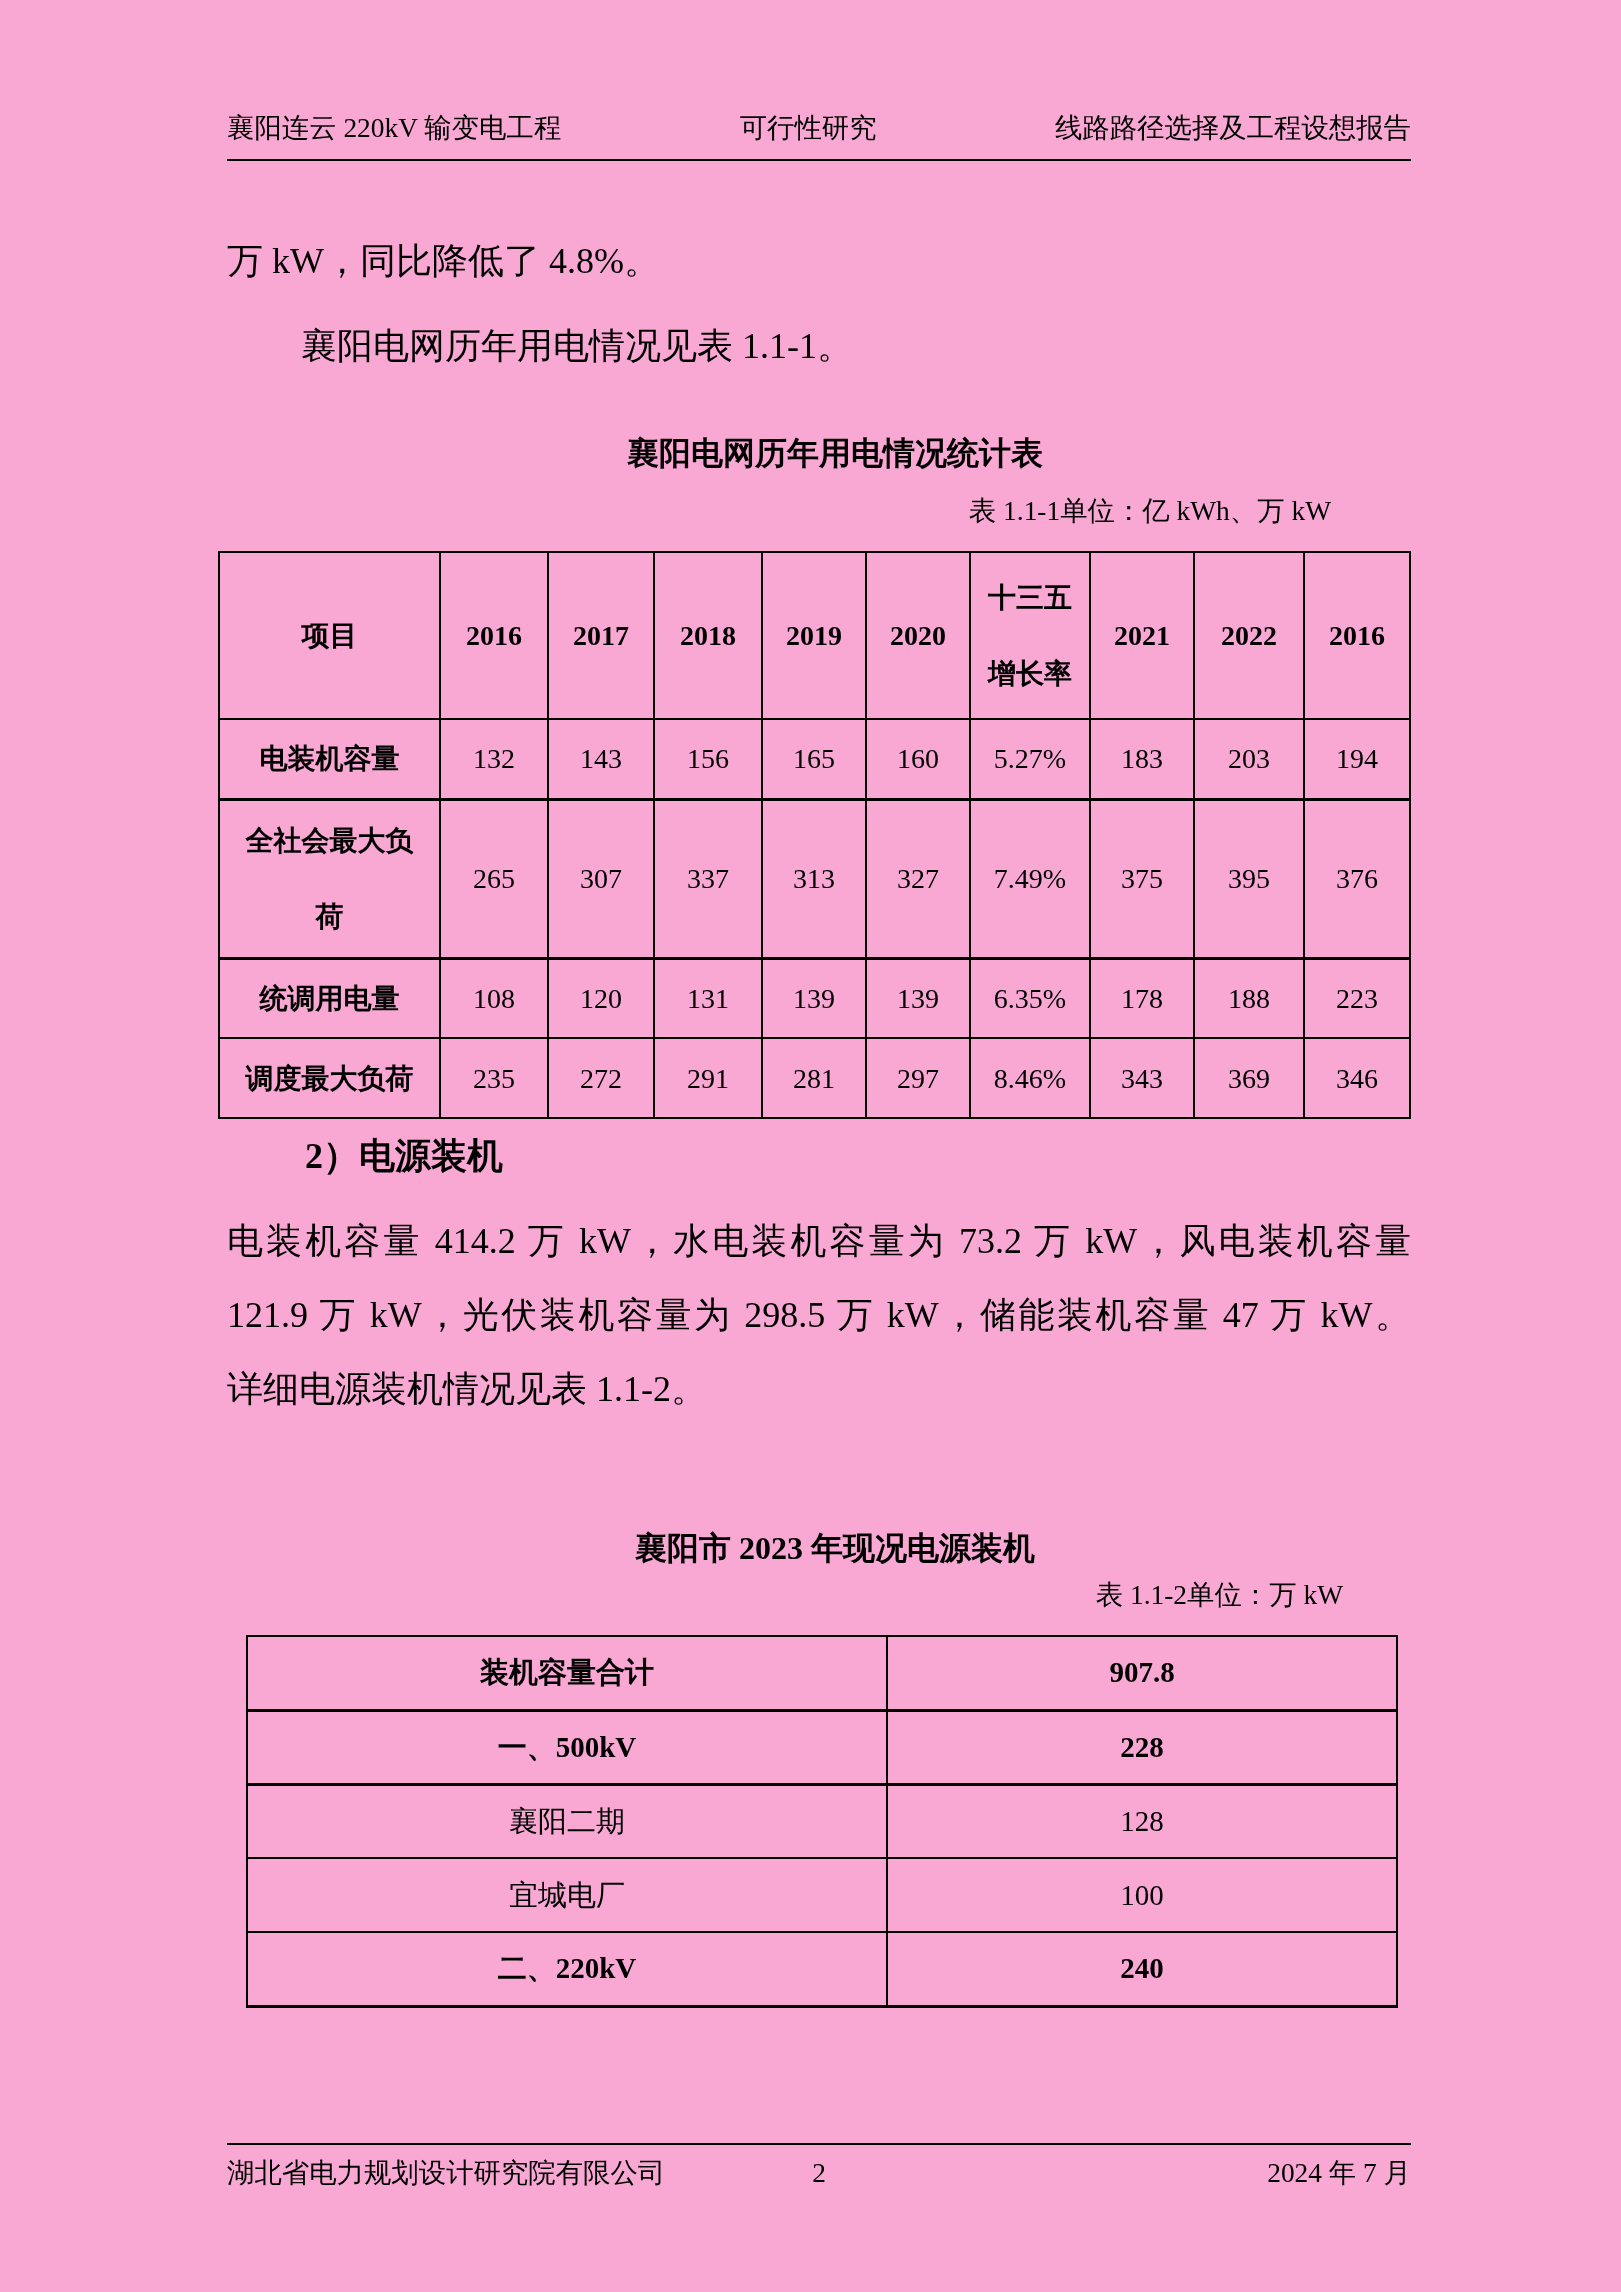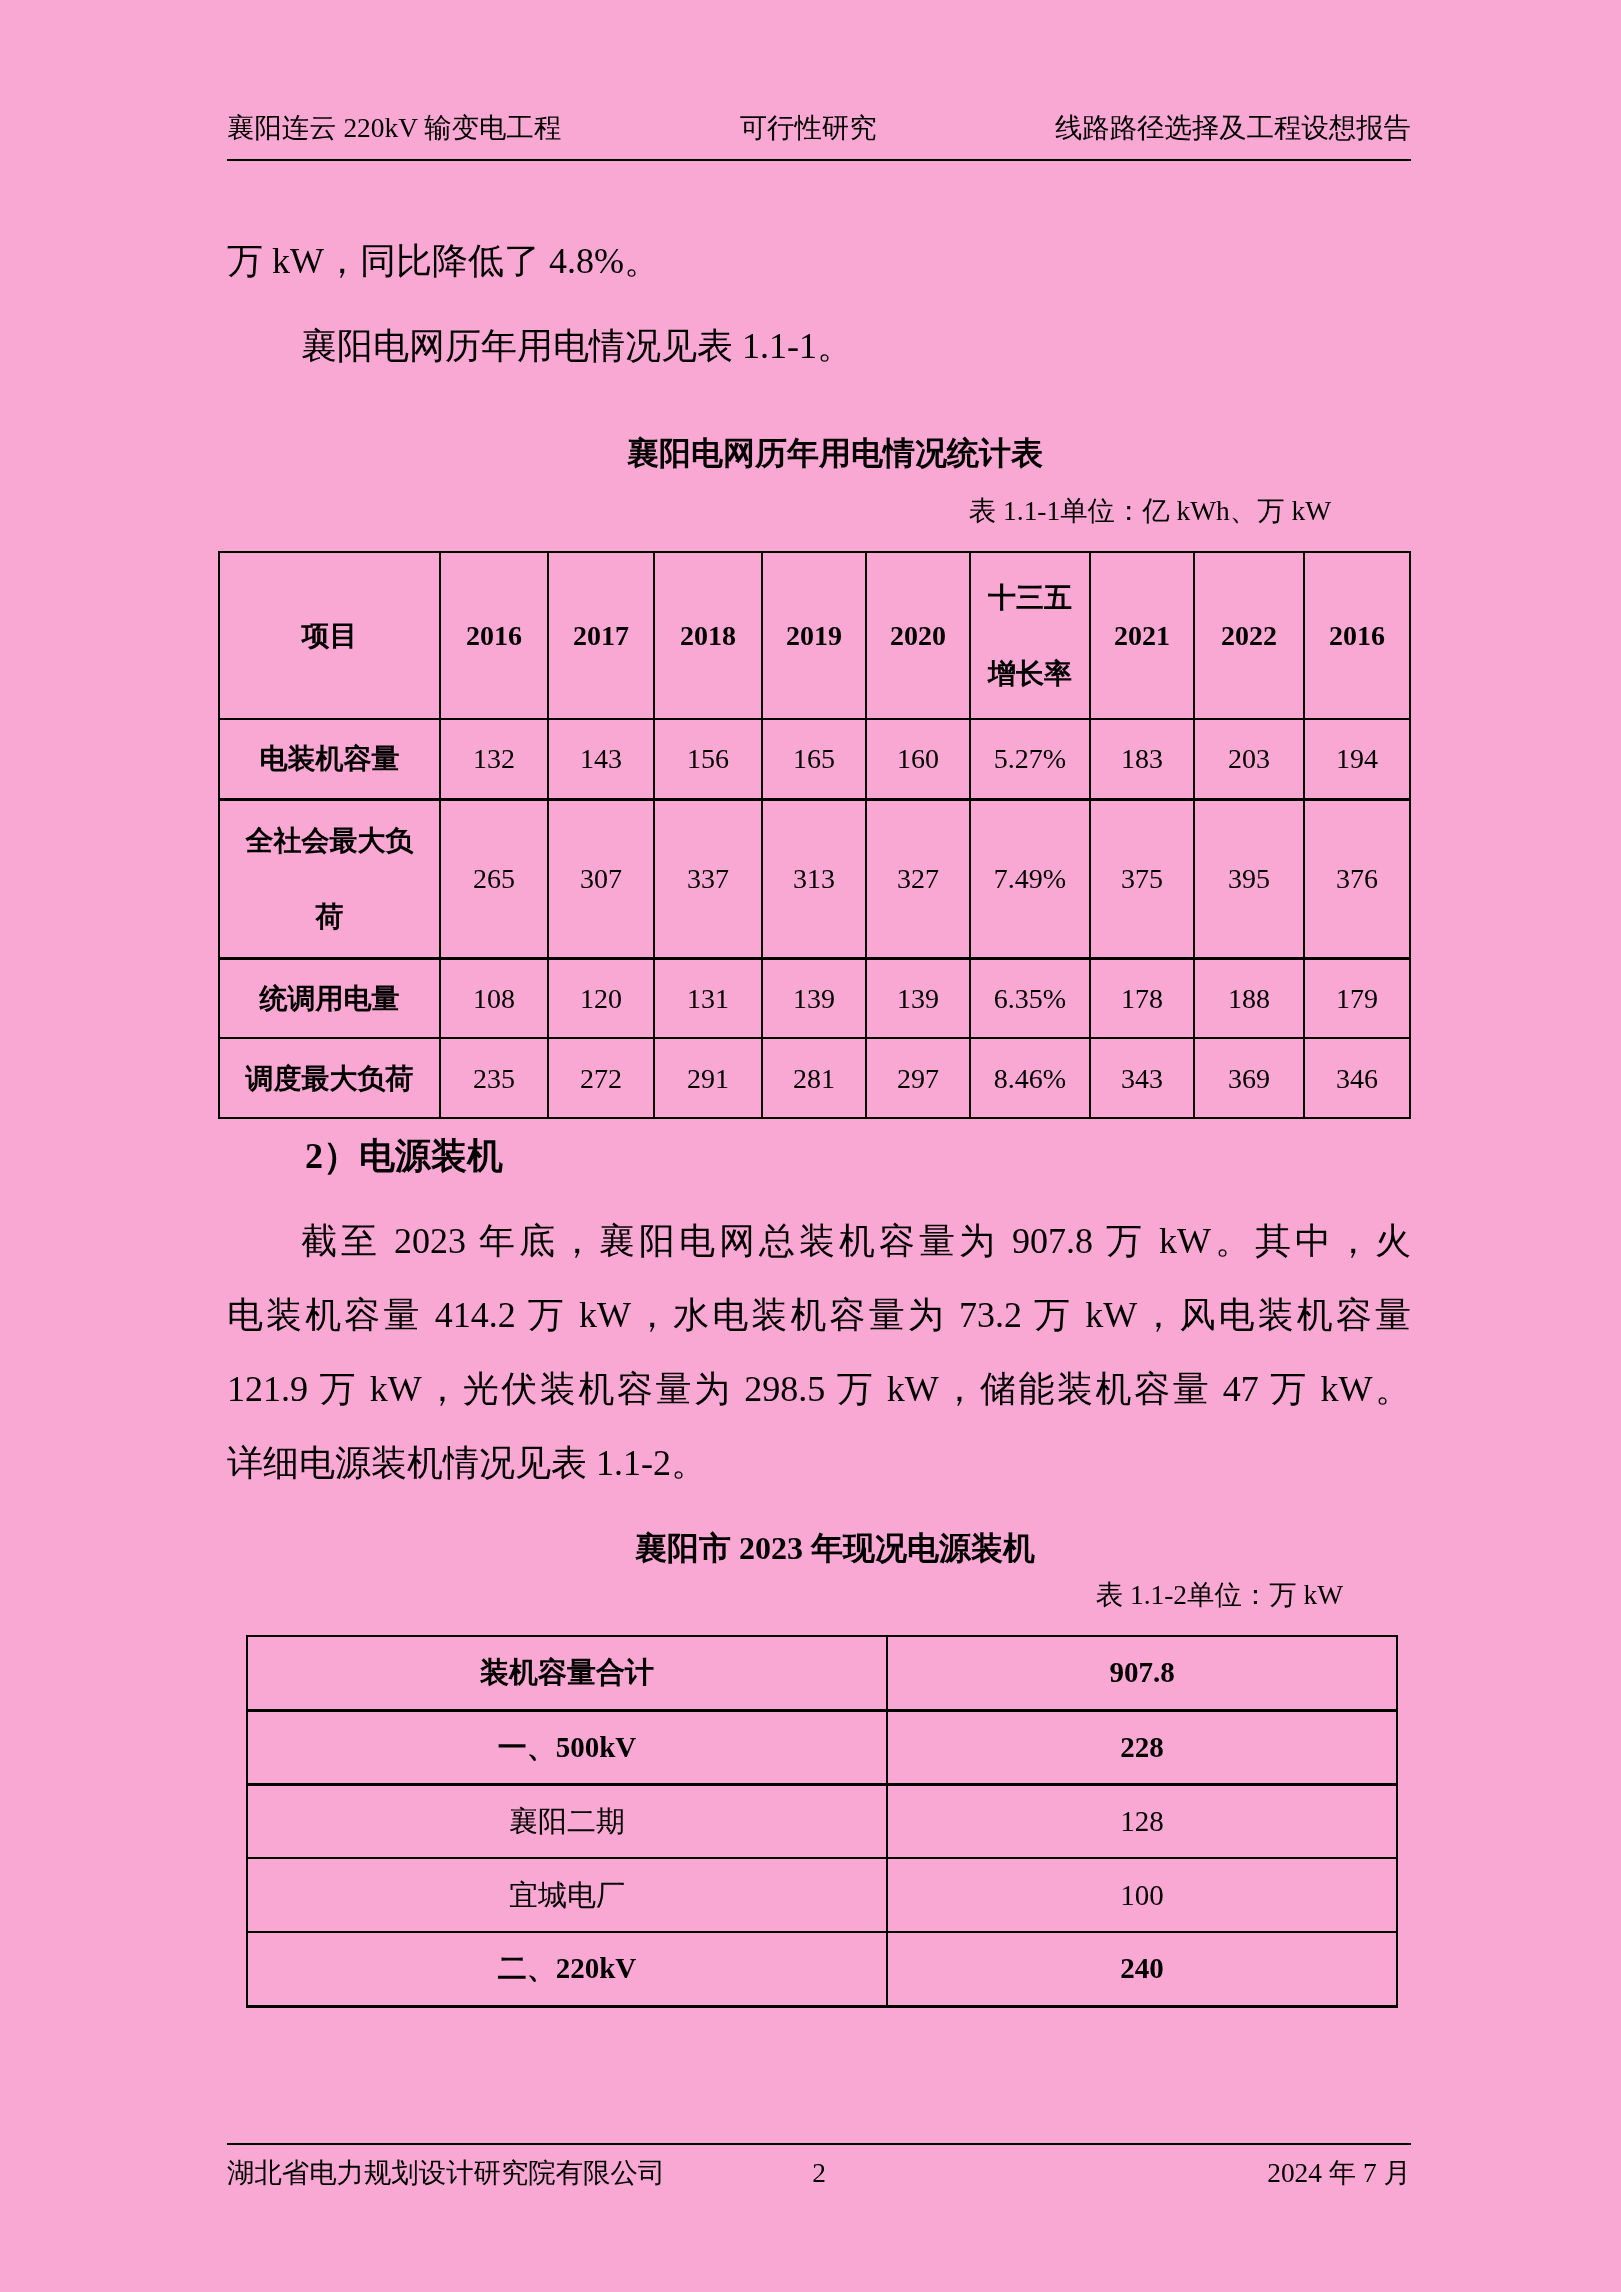--- a/index.html
+++ b/index.html
@@ -149,41 +149,40 @@
     <tr style="height:80px">
       <td class="lbl">统调用电量</td>
       <td>108</td>
       <td>120</td>
       <td>131</td>
       <td>139</td>
       <td>139</td>
       <td>6.35%</td>
       <td>178</td>
       <td>188</td>
-      <td>179</td>
+      <td>223</td>
     </tr>
     <tr style="height:80px">
       <td class="lbl">调度最大负荷</td>
       <td>235</td>
       <td>272</td>
       <td>291</td>
       <td>281</td>
       <td>297</td>
       <td>8.46%</td>
       <td>343</td>
       <td>369</td>
       <td>346</td>
     </tr>
   </tbody>
     </table>
 
   <h4 class="sec-heading">2）电源装机</h4>
 
   <div class="para">
-    <div class="pline pl-first">截至 2023 年底，襄阳电网总装机容量为 907.8 万 kW。其中，火</div>
     <div class="pline pl-just">电装机容量 414.2 万 kW，水电装机容量为 73.2 万 kW，风电装机容量</div>
     <div class="pline pl-just">121.9 万 kW，光伏装机容量为 298.5 万 kW，储能装机容量 47 万 kW。</div>
     <div class="pline">详细电源装机情况见表 1.1-2。</div>
   </div>
 
   <h3 class="table-title t2-title">襄阳市 2023 年现况电源装机</h3>
 
   <div class="caption t2-cap">
     <span>表 1.1-2</span>
     <span>单位：万 kW</span>

